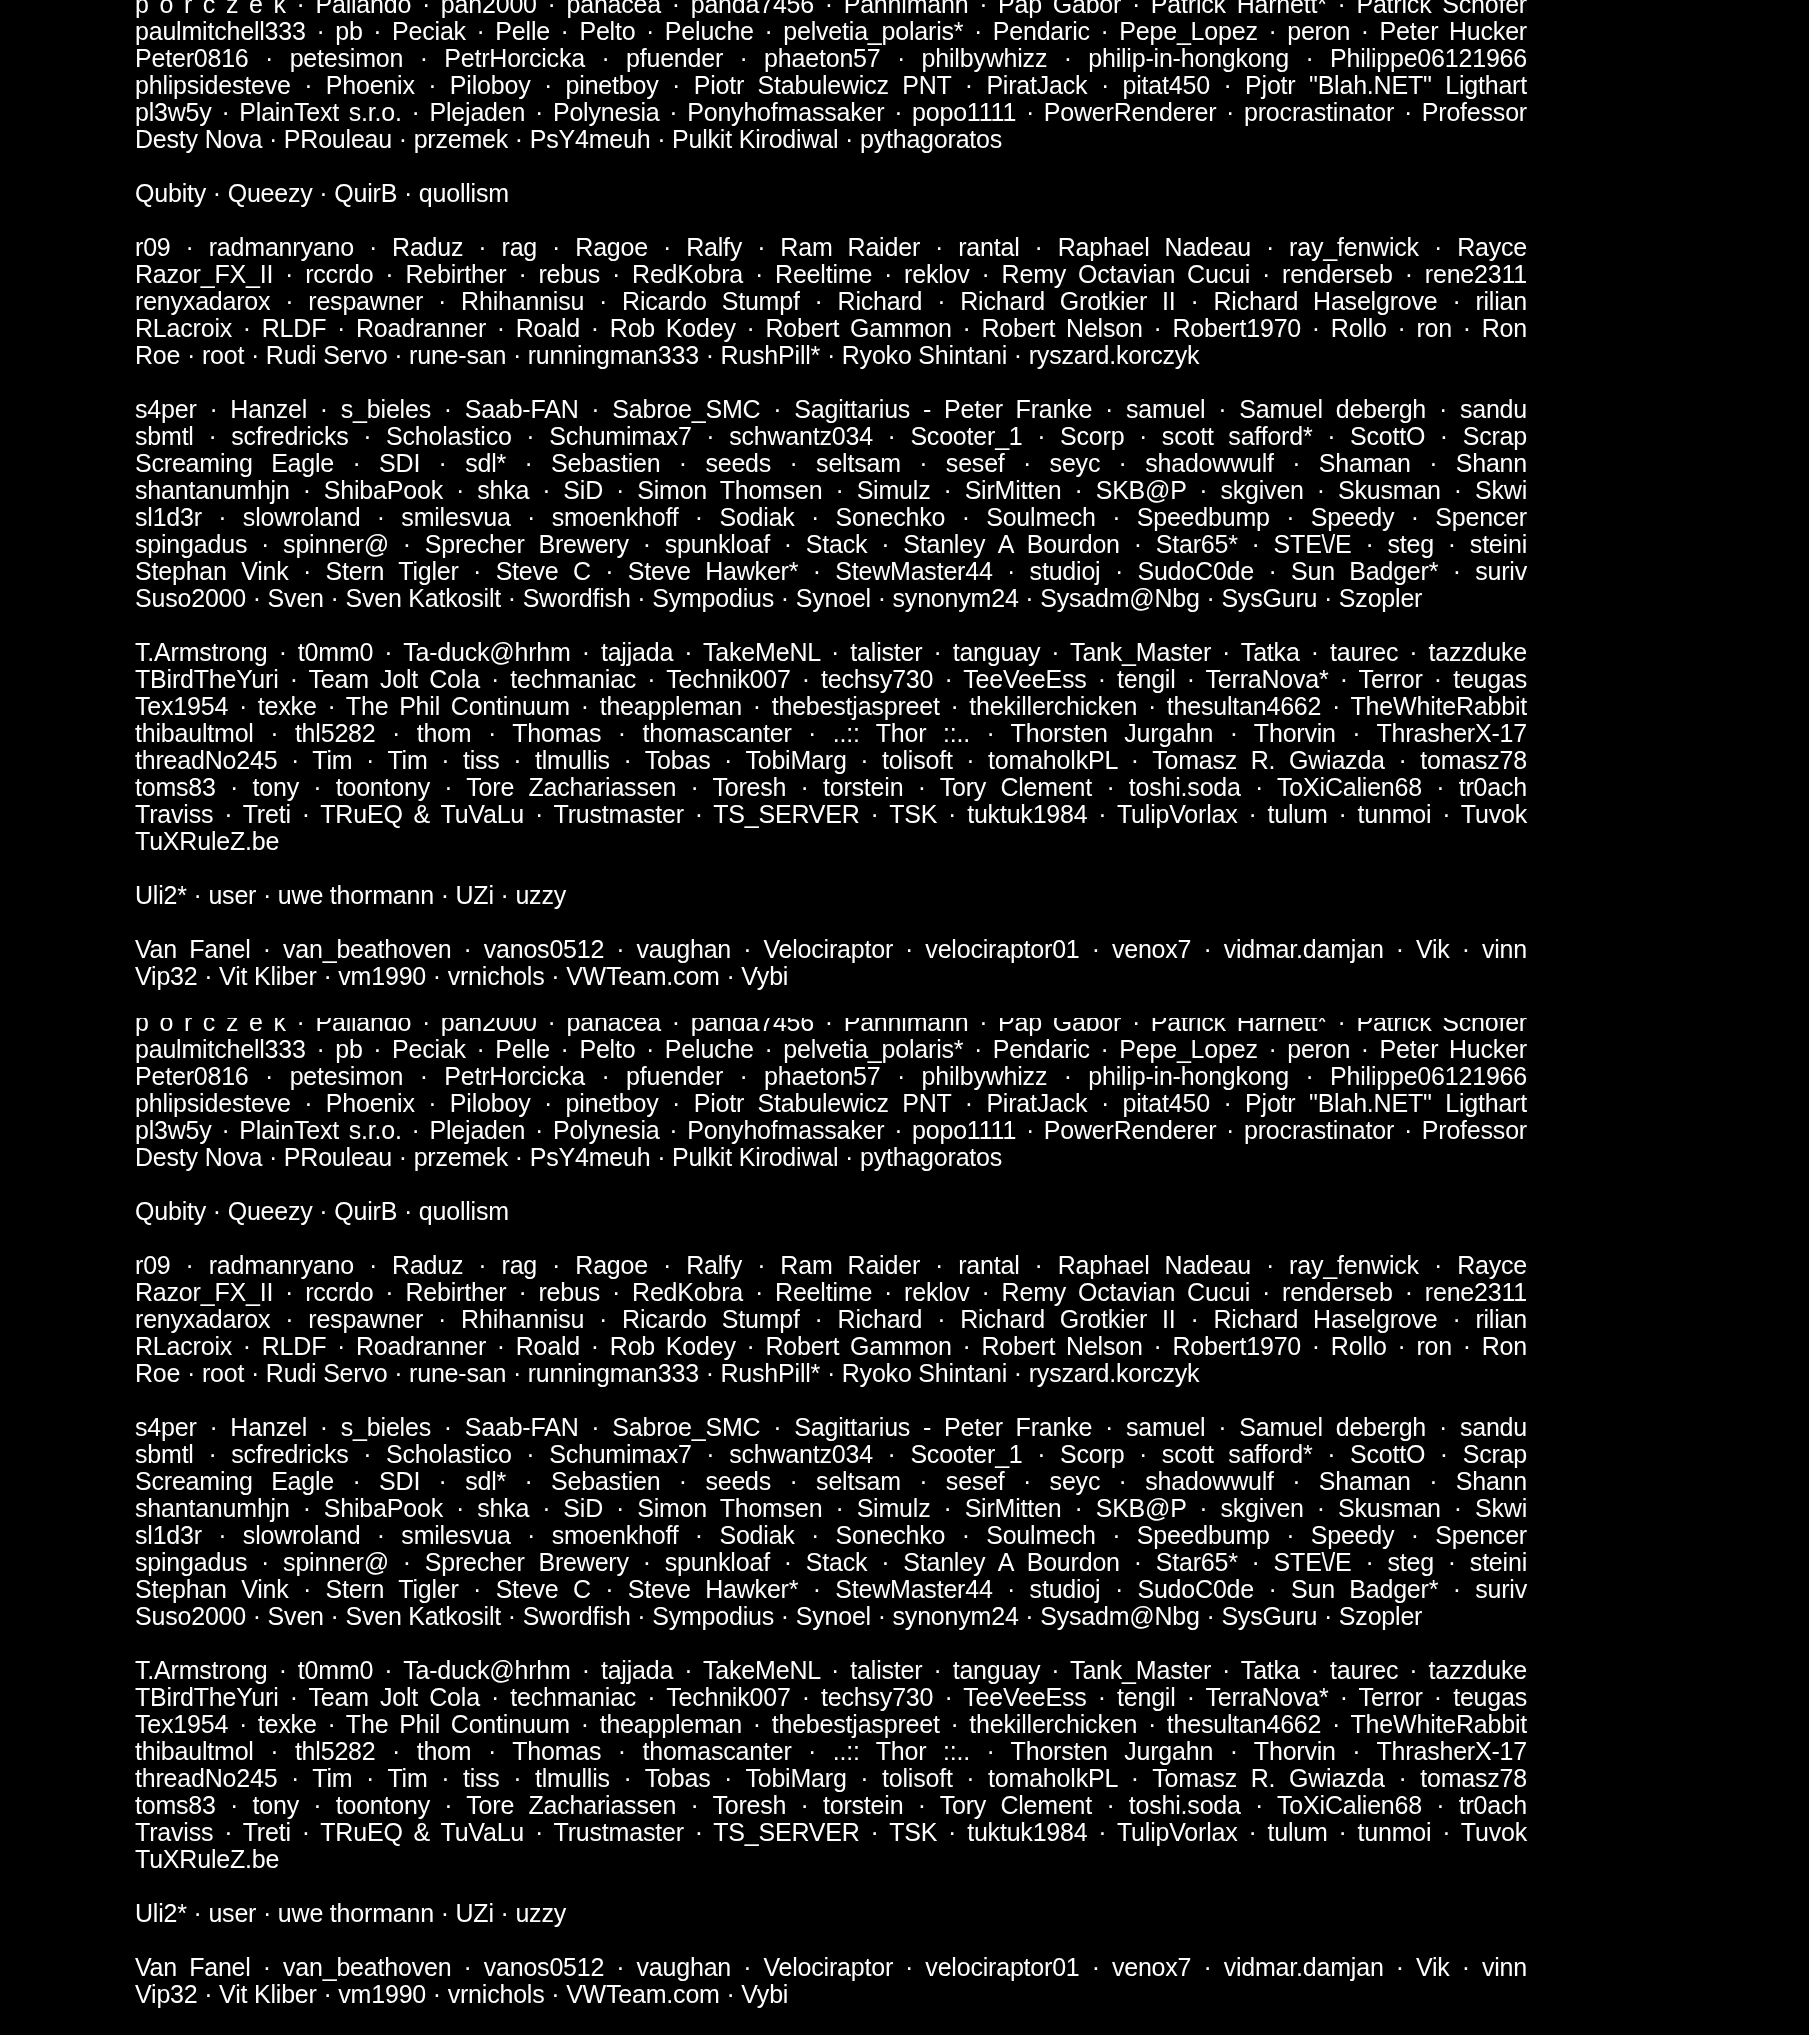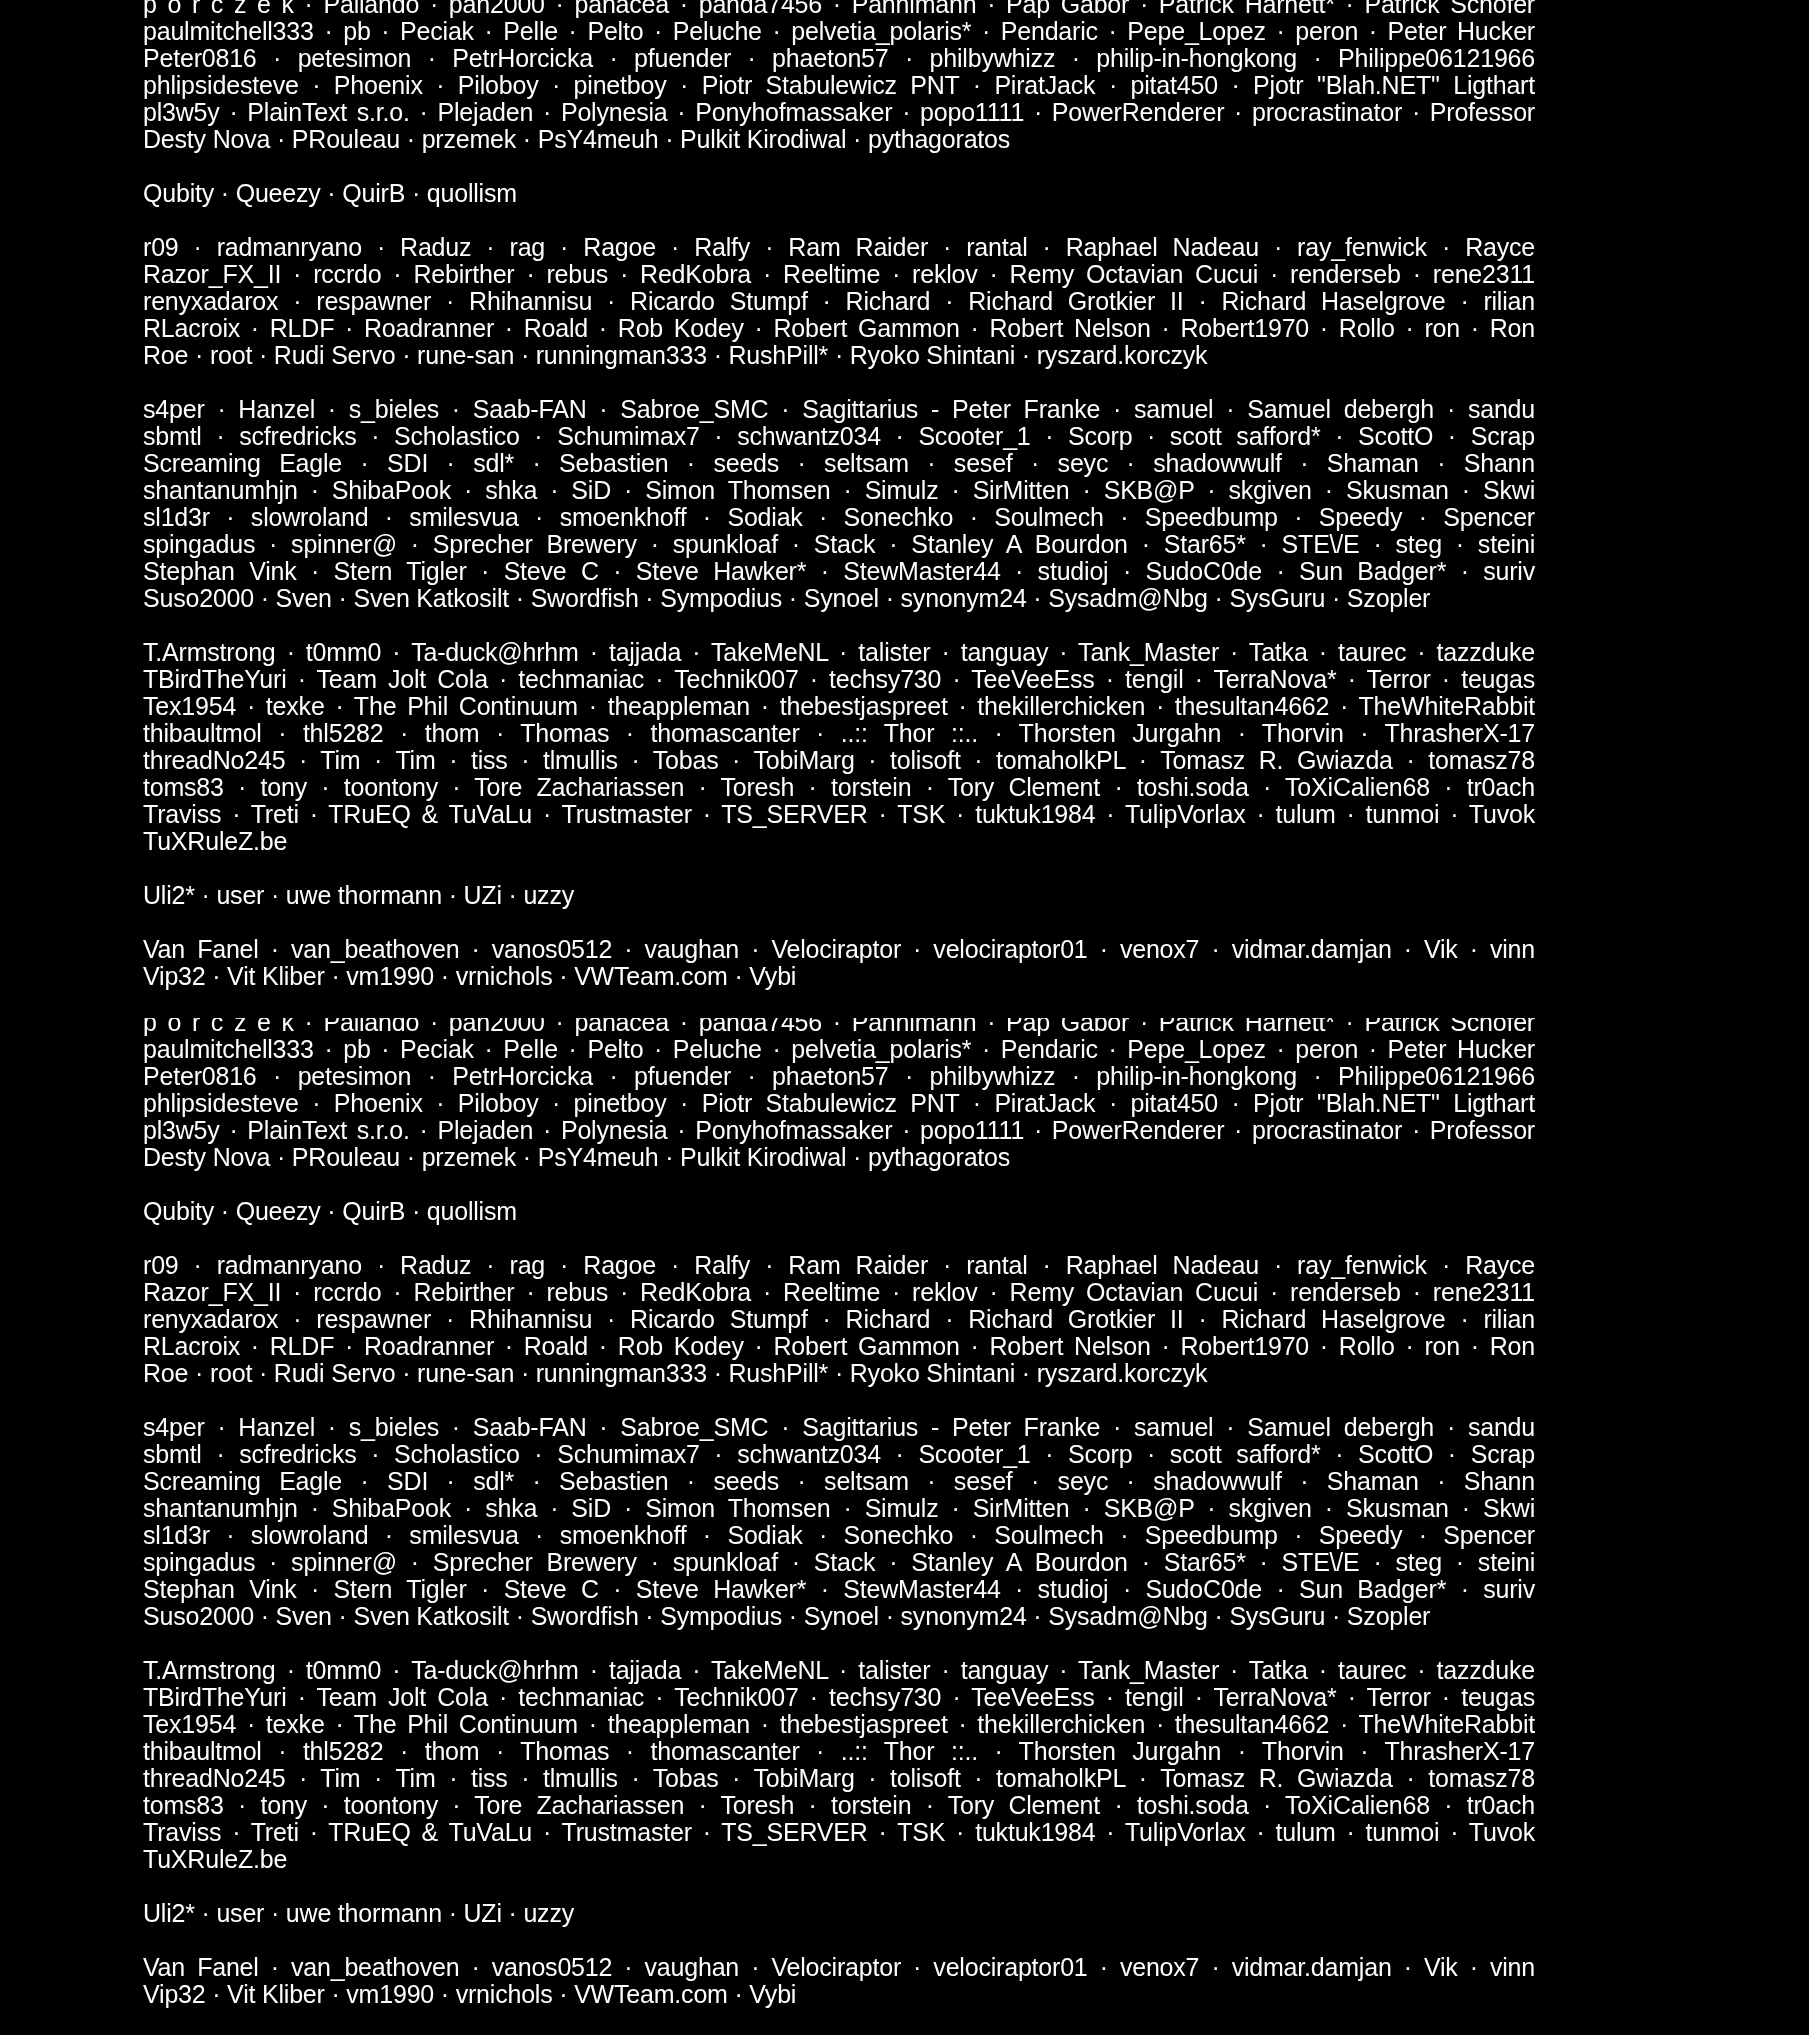--- a/index.html
+++ b/index.html
@@ -12,21 +12,20 @@
     height: 2035px;
     position: relative;
     overflow: hidden;
   }
   .copy {
     position: absolute;
     left: 0;
     width: 1667px;
     height: 1018px;
     overflow: hidden;
-    padding-left: 8px;
   }
   .copy-1 { top: 0; }
   .copy-2 { top: 1018px; }
   .inner {
     margin: -9px 140px 0 135px;
   }
   .para {
     margin: 0 0 27px 0;
   }
   .line {

